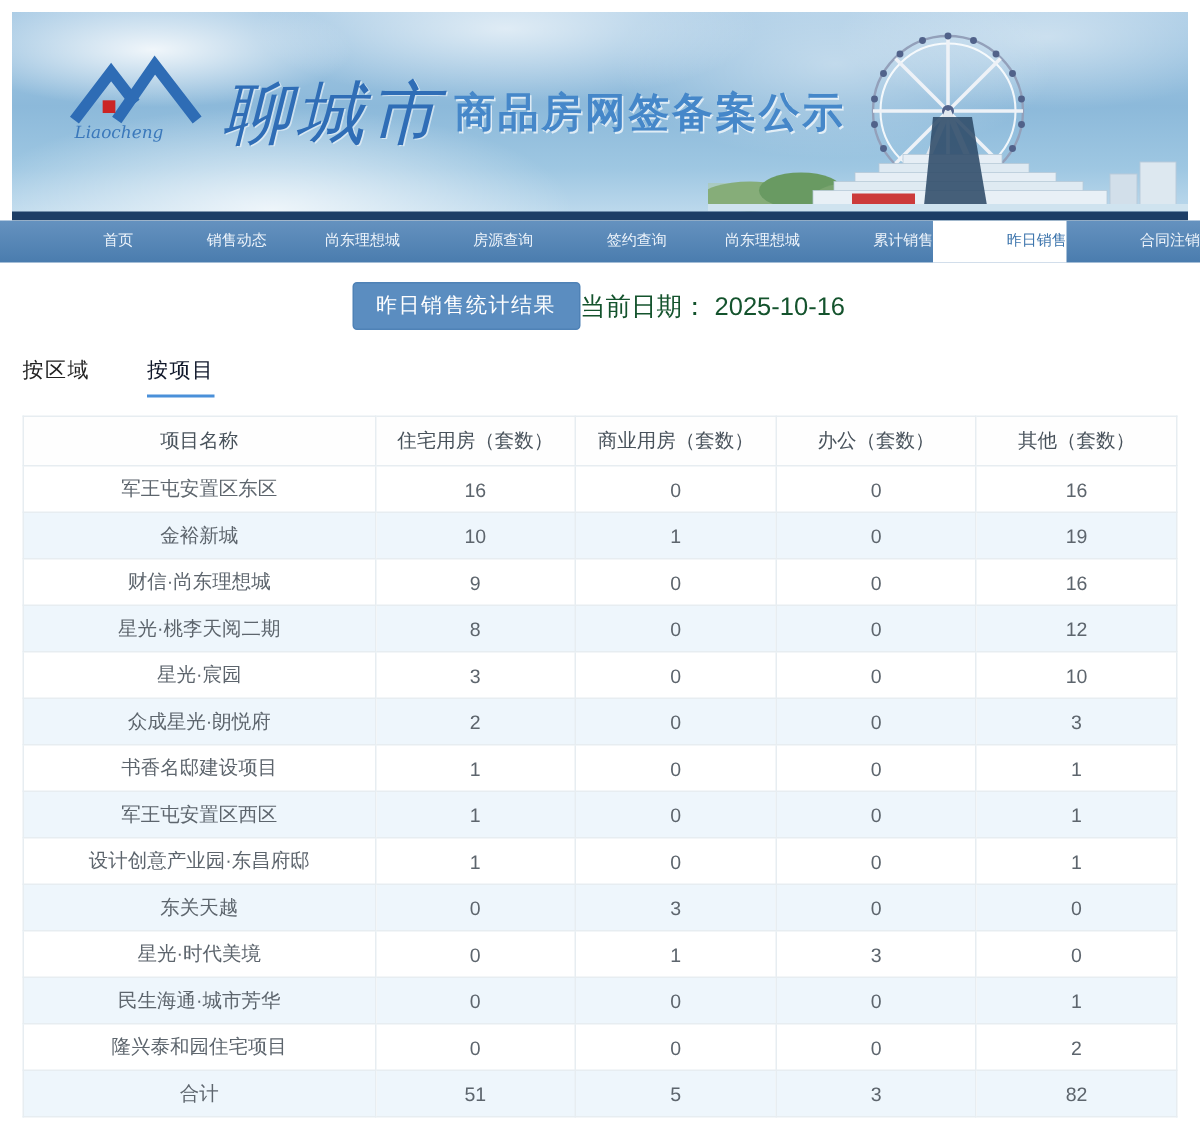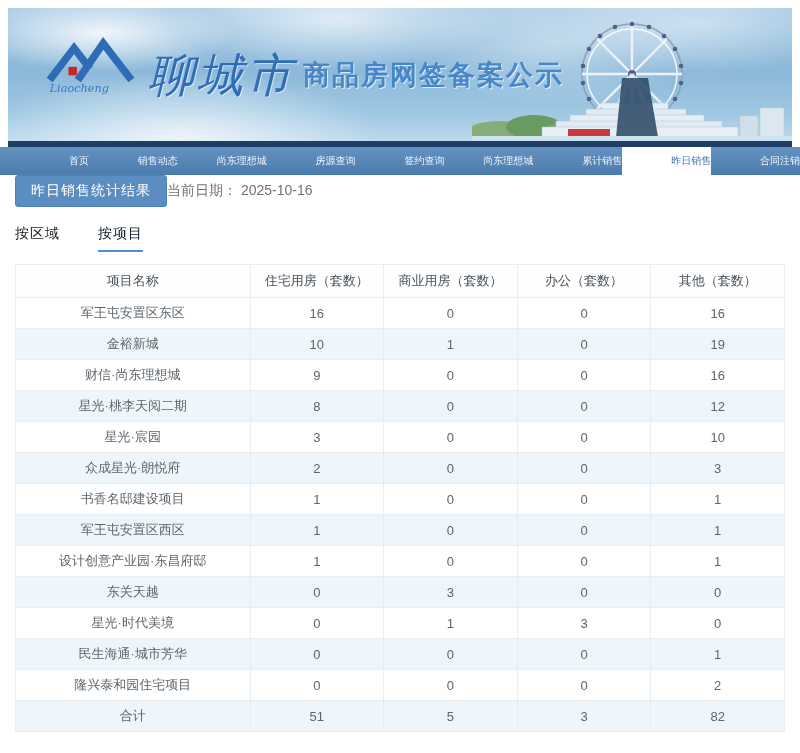--- a/index.html
+++ b/index.html
@@ -29,25 +29,25 @@
   .illustration { position:absolute; right:0; bottom:6px; width:320px; height:133px; }
 
   
   .nav { display:flex; height:28px; background:linear-gradient(180deg,#6592bf 0%,#4a7cae 100%); }
   .nav-item { flex:1; text-align:right; line-height:28px; font-size:10px; color:#eef4fb;
               cursor:pointer; white-space:nowrap; }
   .nav-item.active { background:#ffffff; color:#3c74ac; }
 
   
   .content { padding:0 15px; }
-  .toolbar { display:flex; justify-content:flex-start; align-items:center; }
+  .toolbar { margin-top:13px; display:flex; justify-content:center; align-items:center; }
   .result-btn { background:#5b8dc0; color:#fff; border:1px solid #4f82b6; border-radius:3px;
                 font-size:14px; padding:6px 15px; letter-spacing:1px; cursor:pointer;
                 font-family:inherit; }
-  .date-box { font-size:14px; color:#737373; padding-right:2px; }
+  .date-box { font-size:17px; color:#14532d; padding-right:2px; }
   .tabs { margin-top:18px; display:flex; gap:38px; }
   .tab { font-size:14px; color:#222; padding-bottom:7px; cursor:pointer; letter-spacing:1px; }
   .tab.active { color:#0f172a; border-bottom:2px solid #4a90d9; }
 
   table { margin-top:12px; width:100%; border-collapse:collapse; table-layout:fixed; }
   th, td { border:1px solid #e7edf1; text-align:center; font-weight:normal;
            overflow:hidden; white-space:nowrap; }
   th { height:33px; font-size:13px; color:#48525b; background:#fefefe; }
   td { height:31px; font-size:13px; color:#5d656d; }
   tbody tr:nth-child(even) td { background:#eef6fc; }

